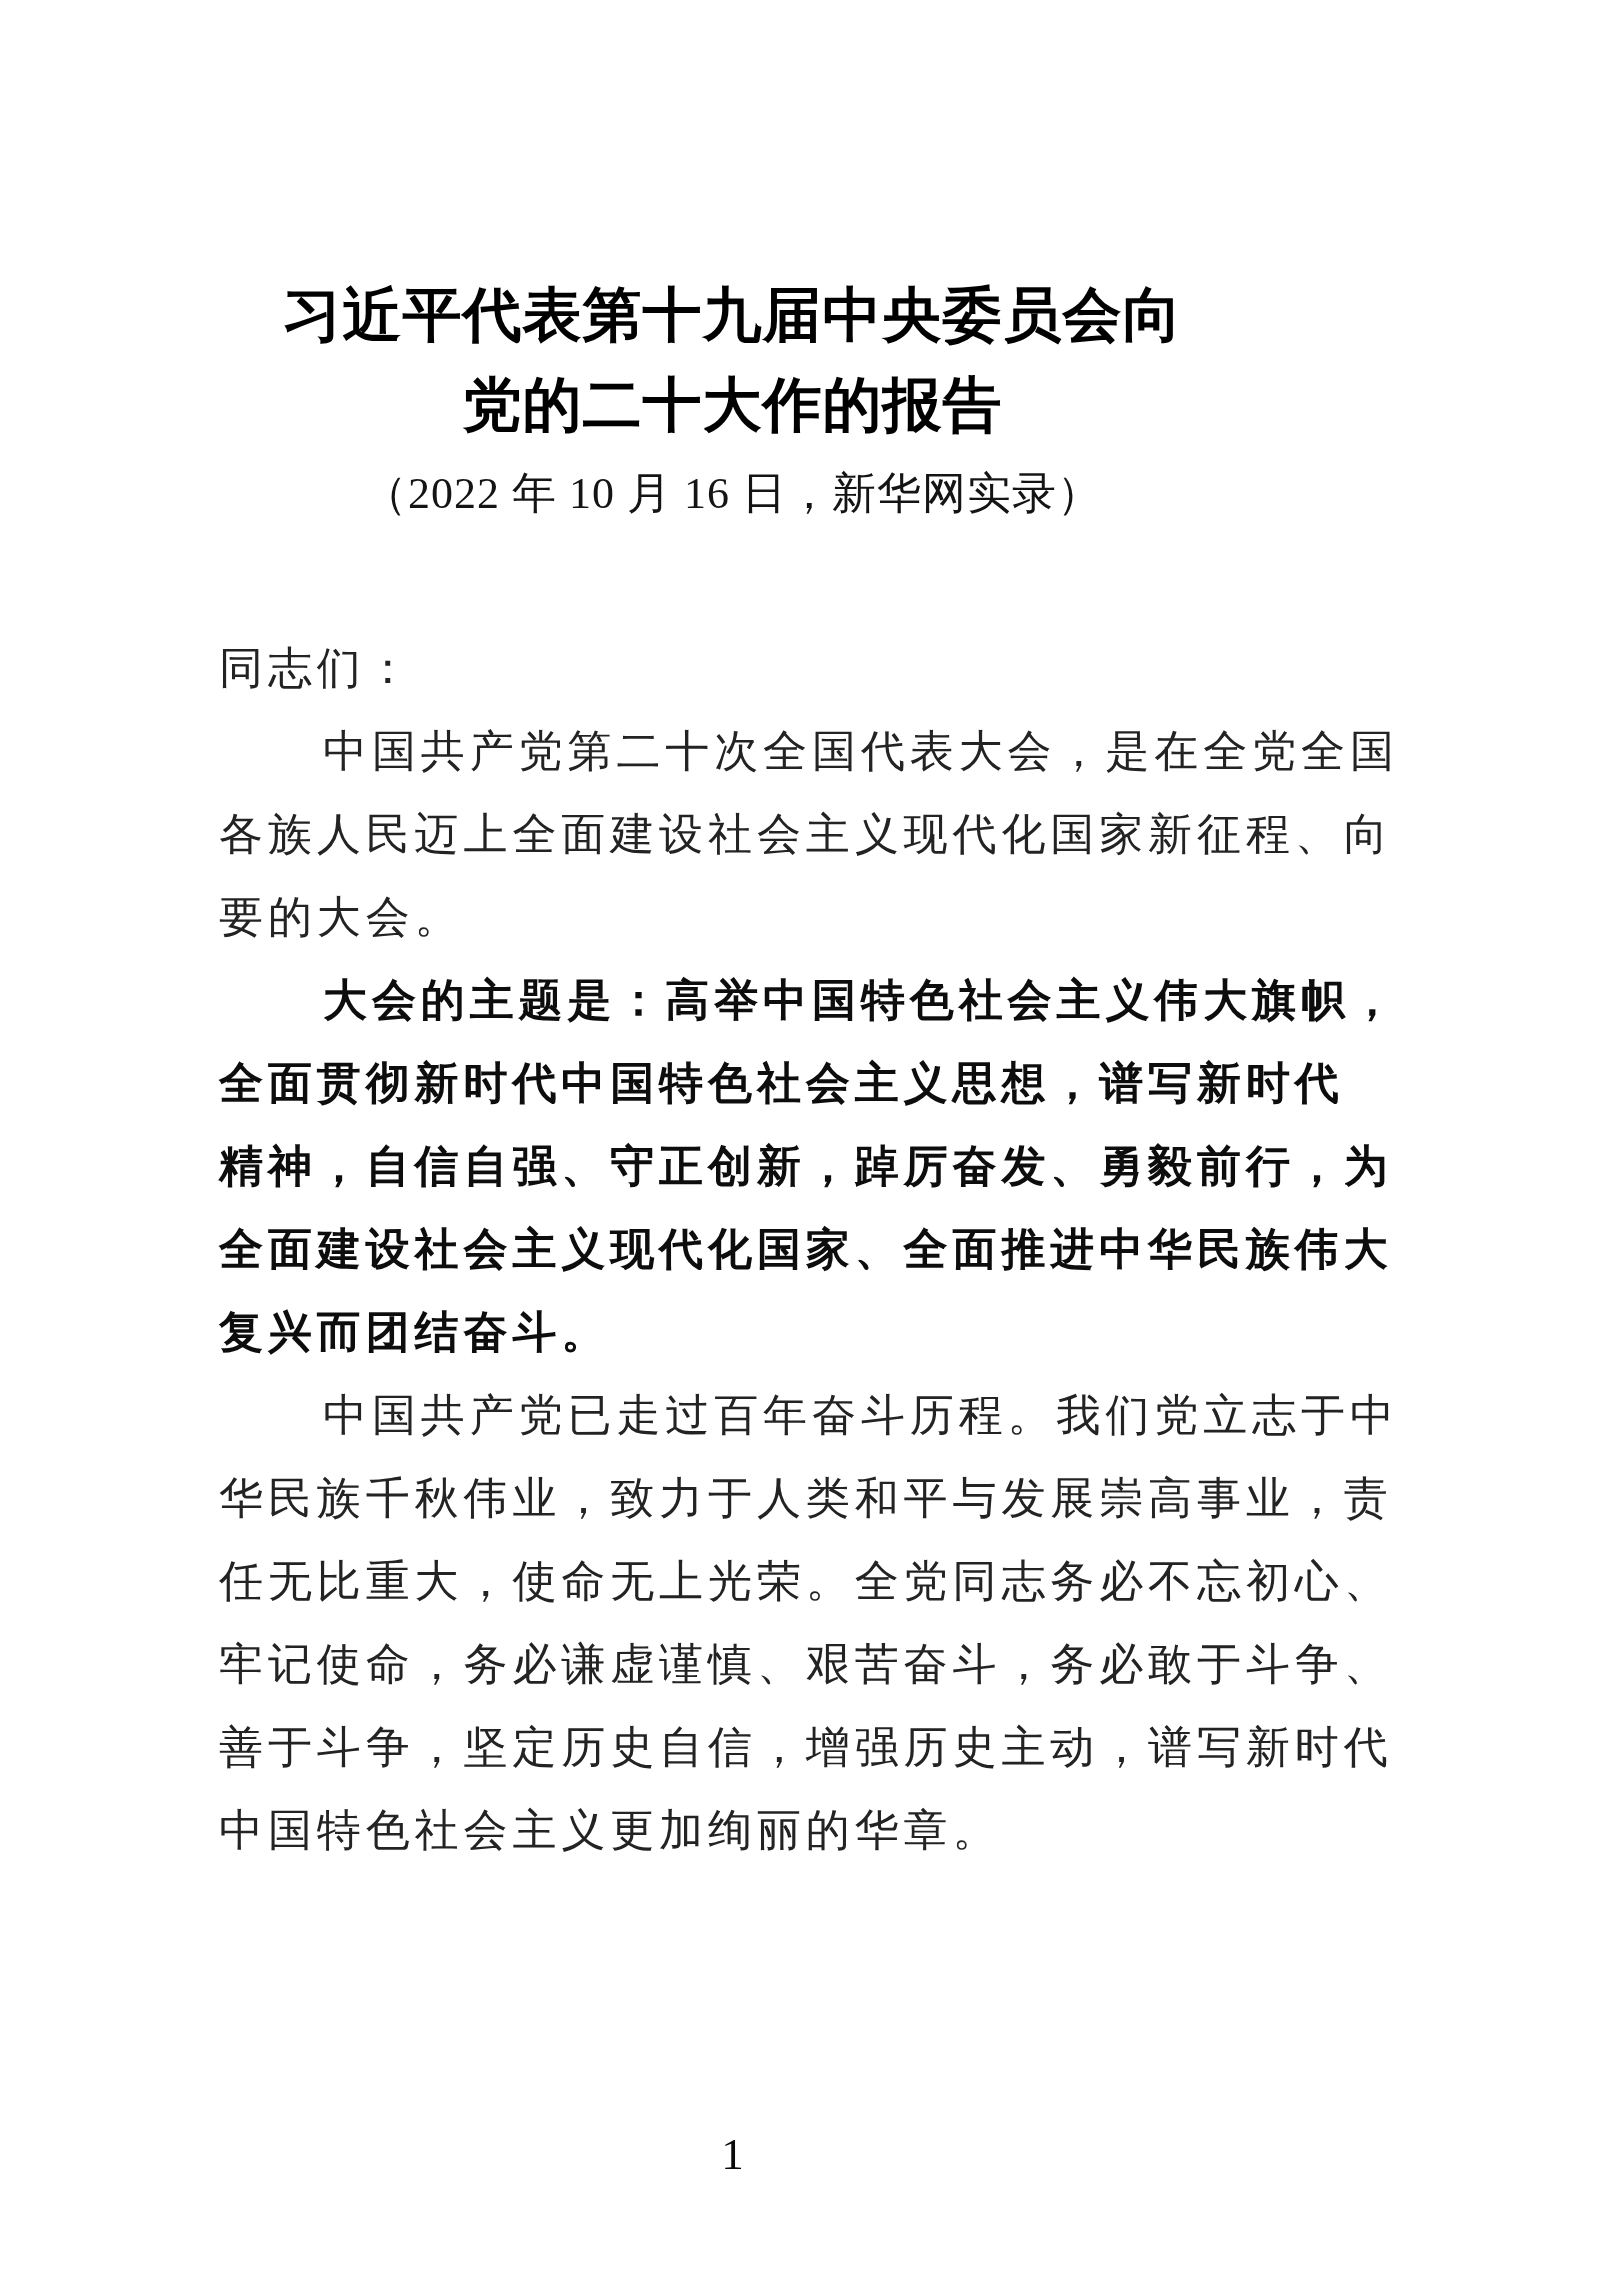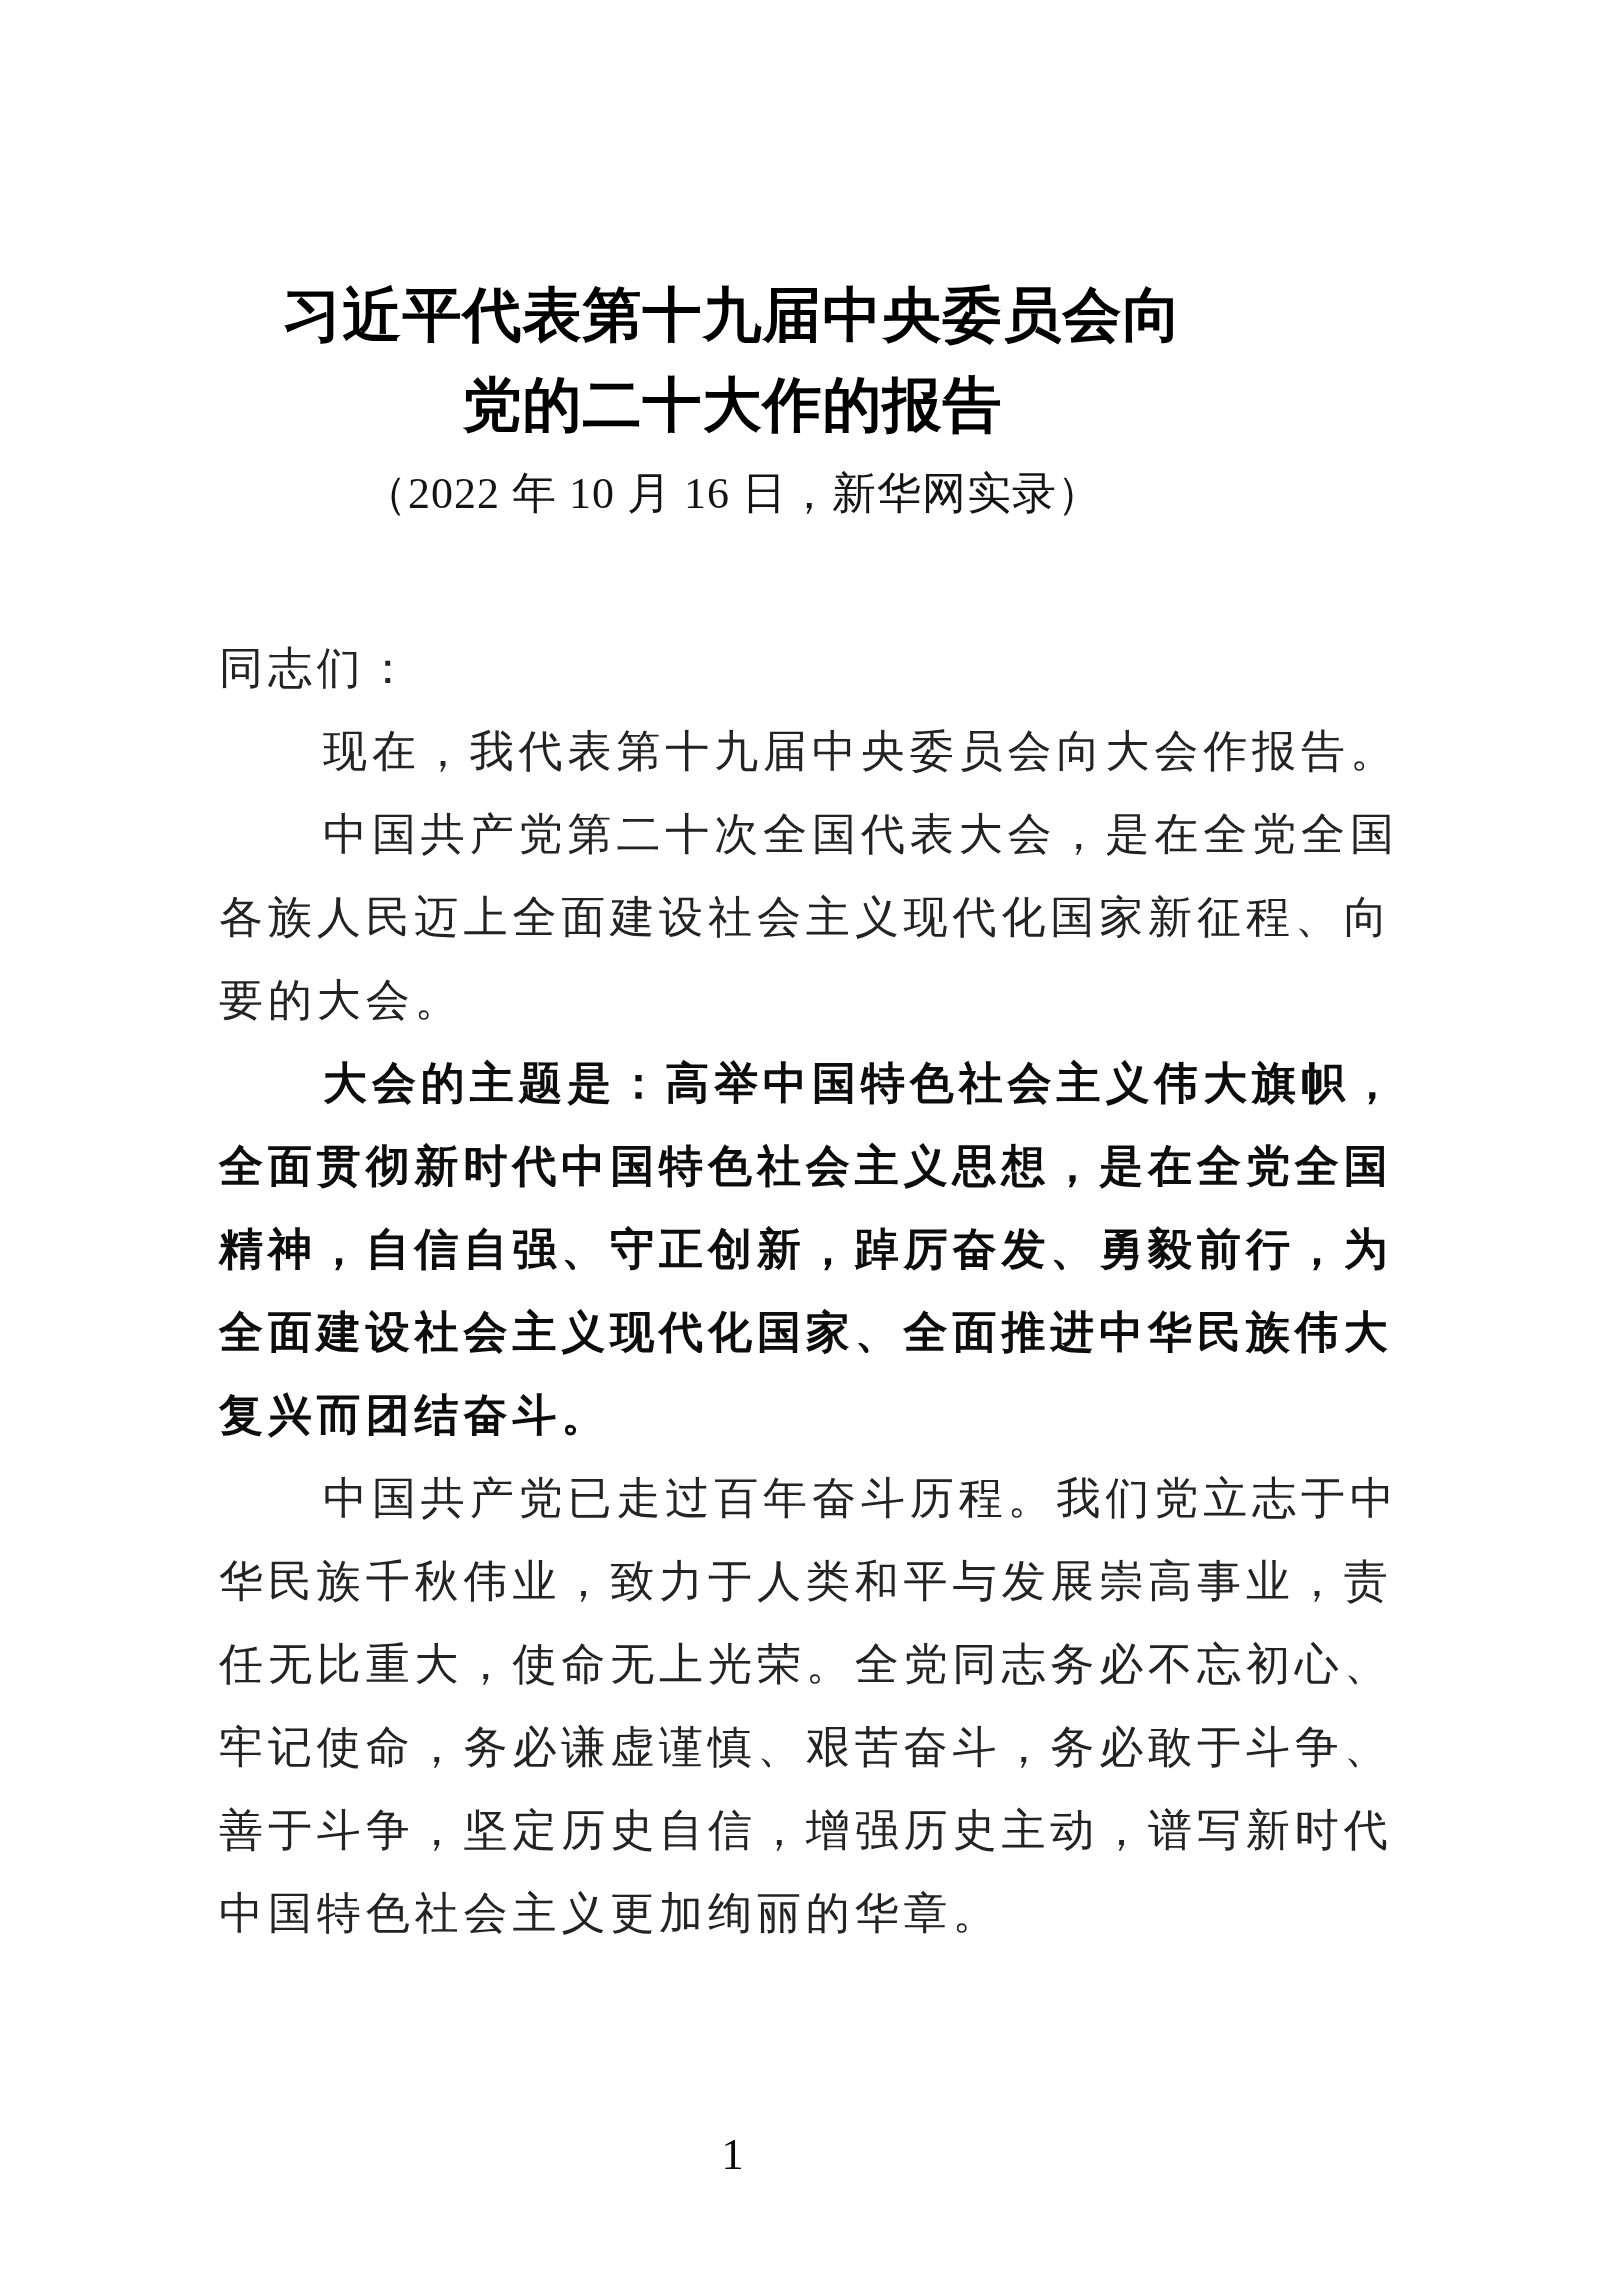--- a/index.html
+++ b/index.html
@@ -80,26 +80,25 @@
 
   <div class="doc-title">
     <div>习近平代表第十九届中央委员会向</div>
     <div>党的二十大作的报告</div>
   </div>
 
   <div class="doc-subtitle">（2022 年 10 月 16 日，新华网实录）</div>
 
   <div class="body-text">
       <div class="body-line">同志们：</div>
-      <div class="body-line indent">现在，我代表第十九届中央委员会向大会作报告。</div>
       <div class="body-line indent">中国共产党第二十次全国代表大会，是在全党全国</div>
       <div class="body-line">各族人民迈上全面建设社会主义现代化国家新征程、向</div>
       <div class="body-line">要的大会。</div>
       <div class="body-line bold indent">大会的主题是：高举中国特色社会主义伟大旗帜，</div>
-      <div class="body-line bold">全面贯彻新时代中国特色社会主义思想，是在全党全国</div>
+      <div class="body-line bold">全面贯彻新时代中国特色社会主义思想，谱写新时代</div>
       <div class="body-line bold">精神，自信自强、守正创新，踔厉奋发、勇毅前行，为</div>
       <div class="body-line bold">全面建设社会主义现代化国家、全面推进中华民族伟大</div>
       <div class="body-line bold">复兴而团结奋斗。</div>
       <div class="body-line indent">中国共产党已走过百年奋斗历程。我们党立志于中</div>
       <div class="body-line">华民族千秋伟业，致力于人类和平与发展崇高事业，责</div>
       <div class="body-line">任无比重大，使命无上光荣。全党同志务必不忘初心、</div>
       <div class="body-line">牢记使命，务必谦虚谨慎、艰苦奋斗，务必敢于斗争、</div>
       <div class="body-line">善于斗争，坚定历史自信，增强历史主动，谱写新时代</div>
       <div class="body-line">中国特色社会主义更加绚丽的华章。</div>
     </div>

